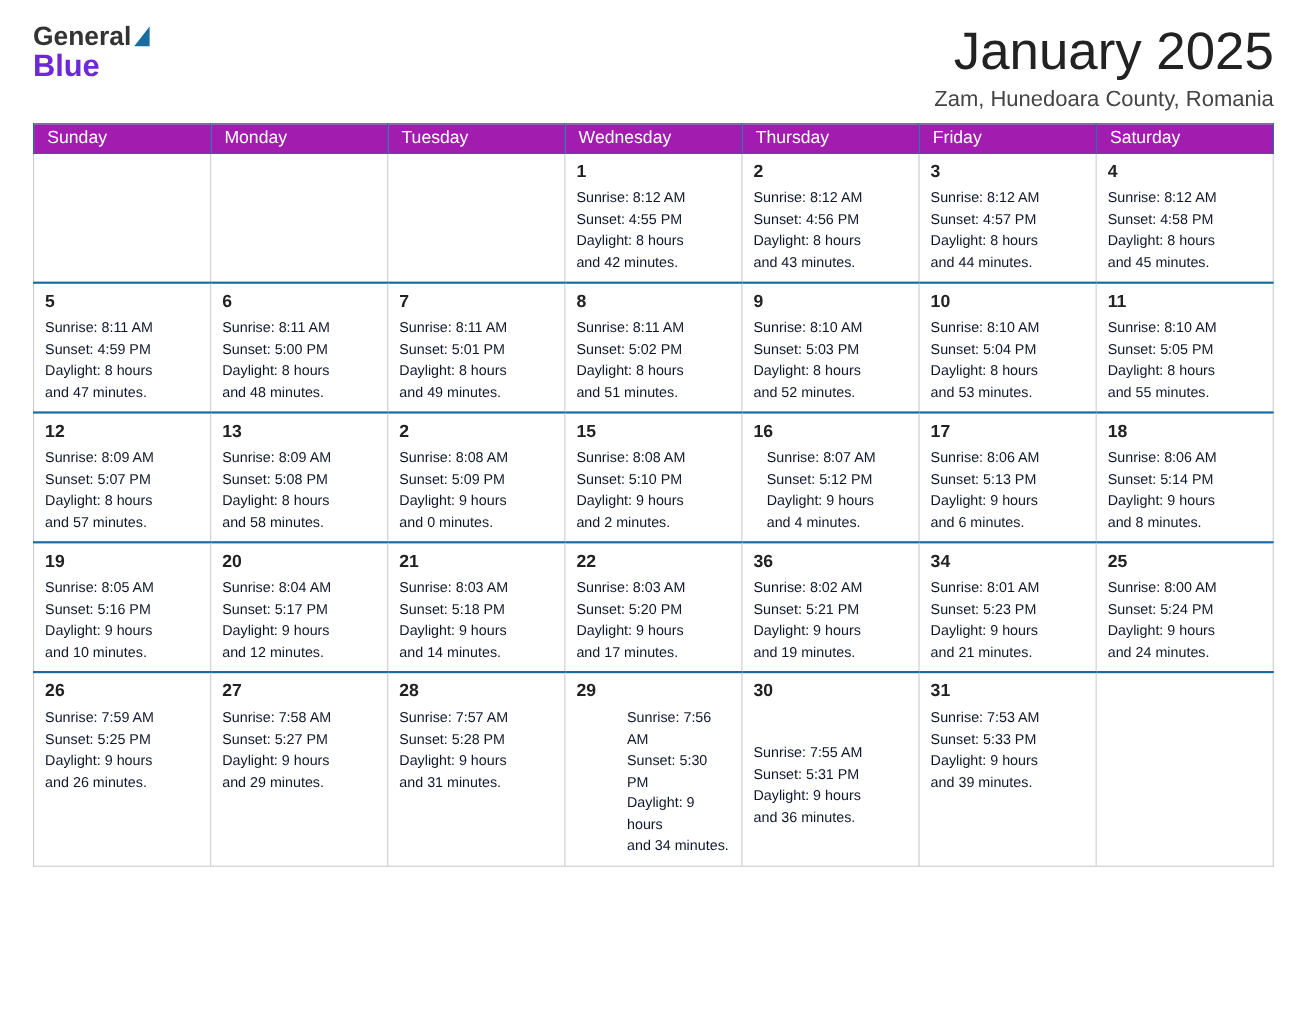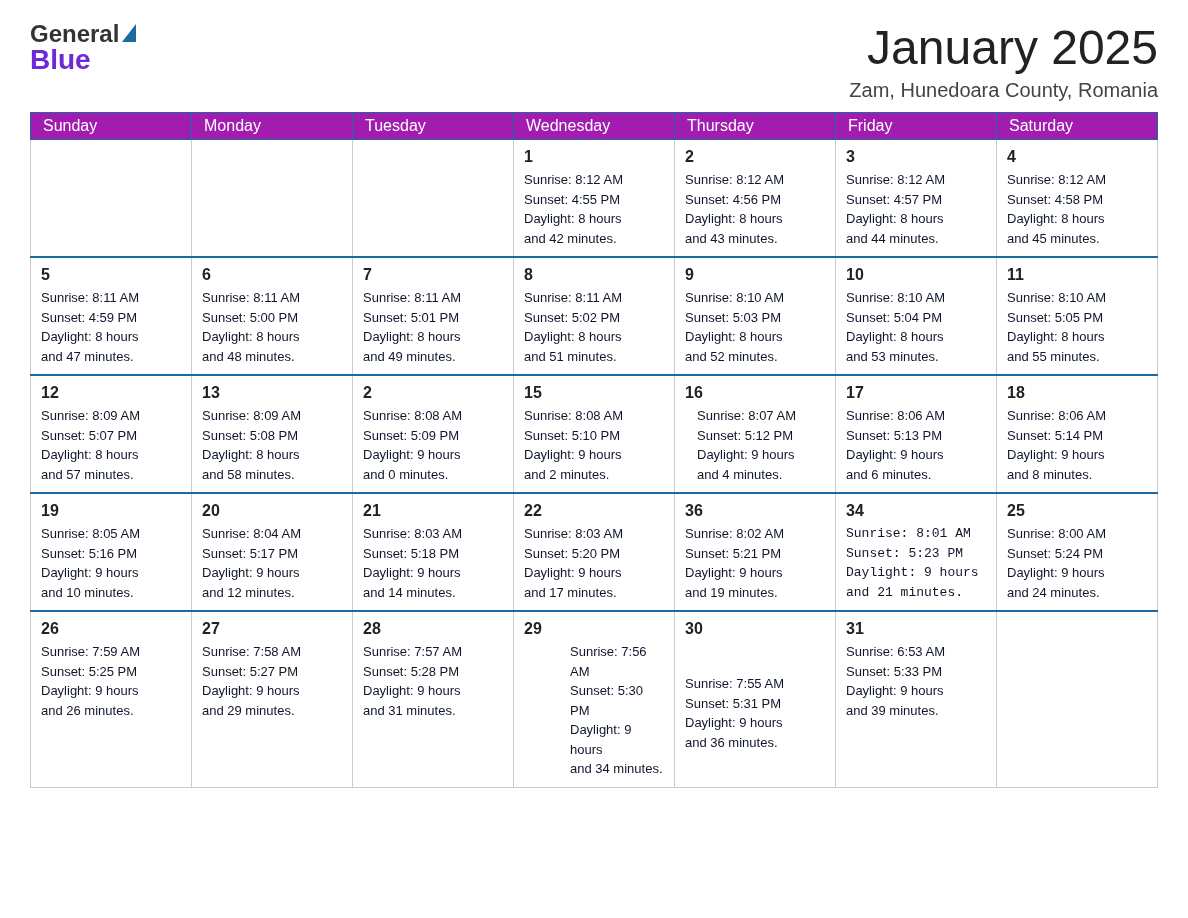--- a/index.html
+++ b/index.html
@@ -294,21 +294,21 @@
         </td>
         <td>
           <div class="day-number">36</div>
           <div class="day-info" style="white-space: pre-line;">Sunrise: 8:02 AM
 Sunset: 5:21 PM
 Daylight: 9 hours
 and 19 minutes.</div>
         </td>
         <td>
           <div class="day-number">34</div>
-          <div class="day-info" style="white-space: pre-line; font-family: Liberation Mono, monospace;">Sunrise: 8:01 AM
+          <div class="day-info" style="white-space: pre-line;">Sunrise: 8:01 AM
 Sunset: 5:23 PM
 Daylight: 9 hours
 and 21 minutes.</div>
         </td>
         <td>
           <div class="day-number">25</div>
           <div class="day-info" style="white-space: pre-line;">Sunrise: 8:00 AM
 Sunset: 5:24 PM
 Daylight: 9 hours
 and 24 minutes.</div>
@@ -345,21 +345,21 @@
         </td>
         <td>
           <div class="day-number">30</div>
           <div class="day-info" style="white-space: pre-line; margin-top: 36px;">Sunrise: 7:55 AM
 Sunset: 5:31 PM
 Daylight: 9 hours
 and 36 minutes.</div>
         </td>
         <td>
           <div class="day-number">31</div>
-          <div class="day-info" style="white-space: pre-line;">Sunrise: 6:53 AM
+          <div class="day-info" style="white-space: pre-line;">Sunrise: 7:53 AM
 Sunset: 5:33 PM
 Daylight: 9 hours
 and 39 minutes.</div>
         </td>
         <td class="empty"></td>
       </tr>
     </tbody>
 </table>
 
 </body></html>

